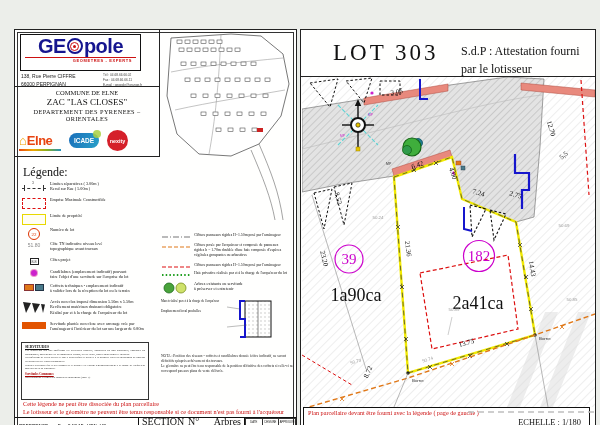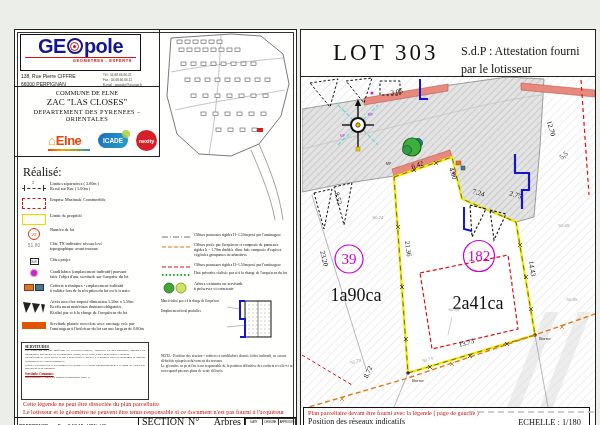--- a/index.html
+++ b/index.html
@@ -25,21 +25,21 @@
   .tel{position:absolute;left:88px;top:43px;font-family:"Liberation Sans",sans-serif;font-size:3.2px;
        line-height:1.5;color:#444;}
   .commune{position:absolute;left:0;top:56px;width:144px;border-top:.8px solid #222;text-align:center;}
   .c1{font-size:6.5px;margin-top:2px;}
   .c2{font-size:9px;margin-top:1px;}
   .c3{font-size:6.3px;letter-spacing:.4px;margin-top:1px;}
   .c4{font-size:7.5px;margin-top:1px;letter-spacing:1px;}
   .hcol-v{position:absolute;left:144px;top:0;height:127px;border-left:.8px solid #222;}
   .hcol-h{position:absolute;left:0;top:126px;width:144px;border-top:.8px solid #222;}
   .partners{position:absolute;left:4px;top:97px;width:138px;height:27px;display:flex;align-items:center;
-            gap:8px;font-family:"Liberation Sans",sans-serif;justify-content:flex-end;}
+            gap:8px;font-family:"Liberation Sans",sans-serif;}
   .elne-house{color:#f0a000;font-size:13px;font-weight:bold;}
   .elne-txt{color:#e8440f;font-size:13px;font-weight:bold;letter-spacing:-.5px;}
   .elne-bar{height:2px;width:42px;background:linear-gradient(90deg,#e8440f,#f0a800,#88b020,#2090c0);}
   .icade{width:30px;height:15px;border-radius:8px;background:linear-gradient(115deg,#1a6fba,#28a0c8);
          color:#fff;font-size:6.5px;font-weight:bold;display:flex;align-items:center;justify-content:center;
          position:relative;}
   .icade::after{content:"";position:absolute;right:-2px;top:-3px;width:8px;height:8px;border-radius:50%;
          background:#a8d040;opacity:.85;}
   .nexity{width:21px;height:21px;border-radius:50%;background:#d5202a;color:#fff;font-size:5.4px;
           font-weight:bold;display:flex;align-items:center;justify-content:center;}
@@ -181,21 +181,21 @@
           <rect x="88" y="80" width="5" height="3.5"></rect>
           <rect x="100" y="80" width="5" height="3.5"></rect>
         <rect x="55" y="96" width="5" height="3.5"></rect>
           <rect x="67" y="96" width="5" height="3.5"></rect>
           <rect x="79" y="96" width="5" height="3.5"></rect>
           <rect x="91" y="96" width="5" height="3.5"></rect>
       </g>
       <rect x="96" y="96" width="6" height="4" fill="#cc2222"></rect>
     </svg>
 
-    <div class="leg-title">Réalisé:</div>
+    <div class="leg-title">Légende:</div>
 
     <div class="li" style="left:6px;top:151px;">
       <span class="sym">
         <span style="position:relative;width:24px;height:10px;display:inline-block;">
           <span style="position:absolute;left:0;top:6px;width:24px;border-top:1px dashed #333;"></span>
           <span style="position:absolute;left:10px;top:-1px;font-size:3.5px;">3</span>
           <span style="position:absolute;left:2px;top:3px;height:6px;border-left:.8px solid #333;"></span>
           <span style="position:absolute;right:2px;top:3px;height:6px;border-left:.8px solid #333;"></span>
         </span>
       </span>
@@ -513,19 +513,18 @@
       <text class="tn" transform="translate(152,234)">50.89</text>
       <line x1="150" y1="240" x2="146" y2="258" stroke="#9a9a9a" stroke-width="0.5"></line>
 
       <text class="sm" x="110" y="305">Borne</text>
       <text class="sm" x="237" y="263">Borne</text>
       <text class="sm" style="font-size:3.5px;" x="84" y="88">MP</text>
     </svg>
 
     <div class="rfoot">
       <div class="rf1">Plan parcellaire devant être fourni avec la légende ( page de gauche )</div>
-      <div class="rf2">Position des réseaux indicatifs</div>
       <div class="rf3">ECHELLE : 1/180</div>
     </div>
   </div>
 
   <div class="wm-line"></div>
 </div>
 
 </body></html>

